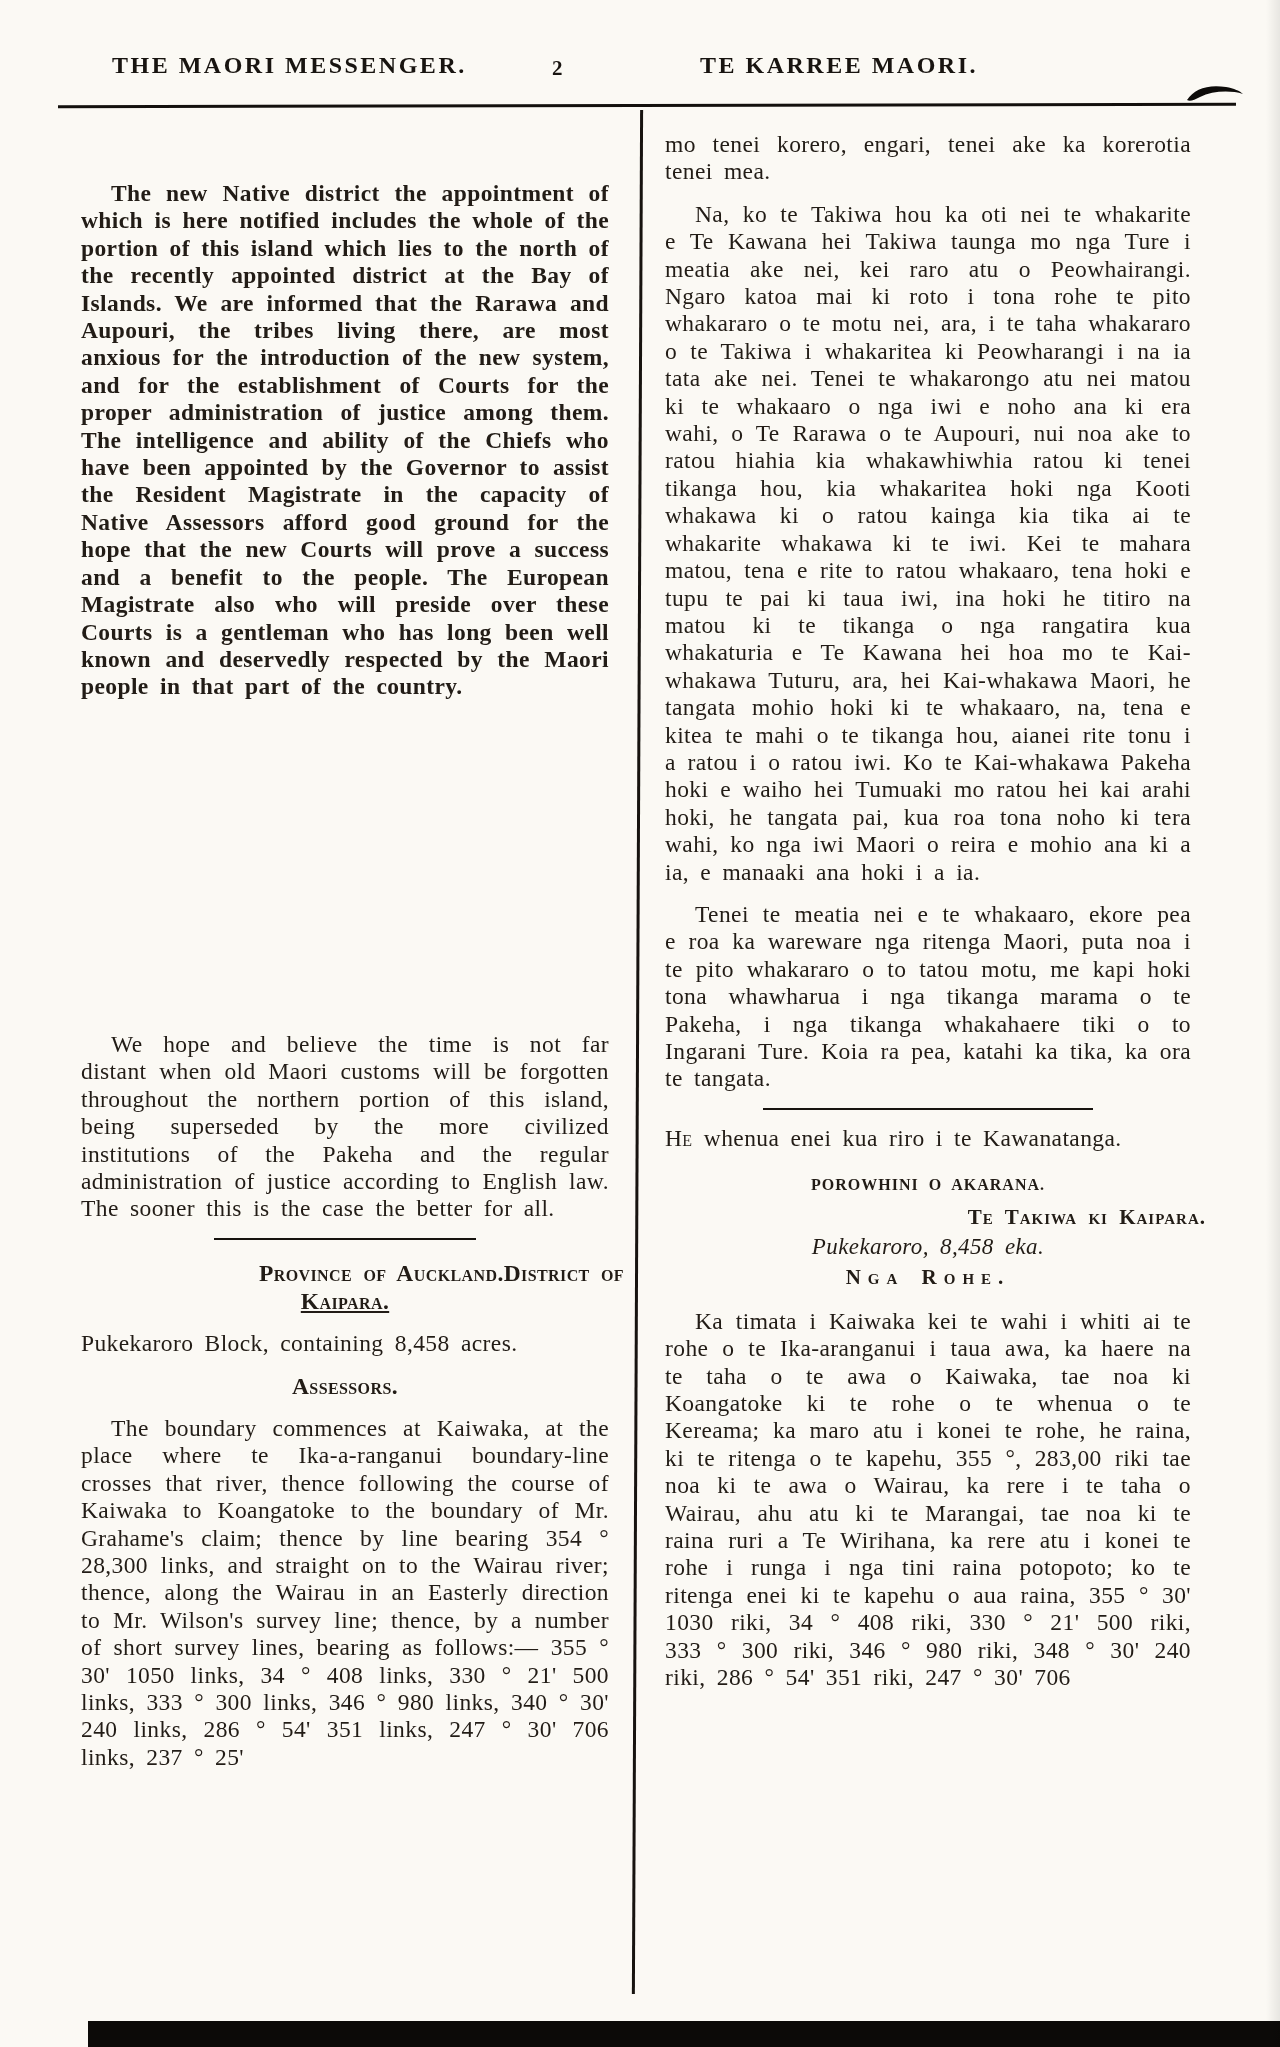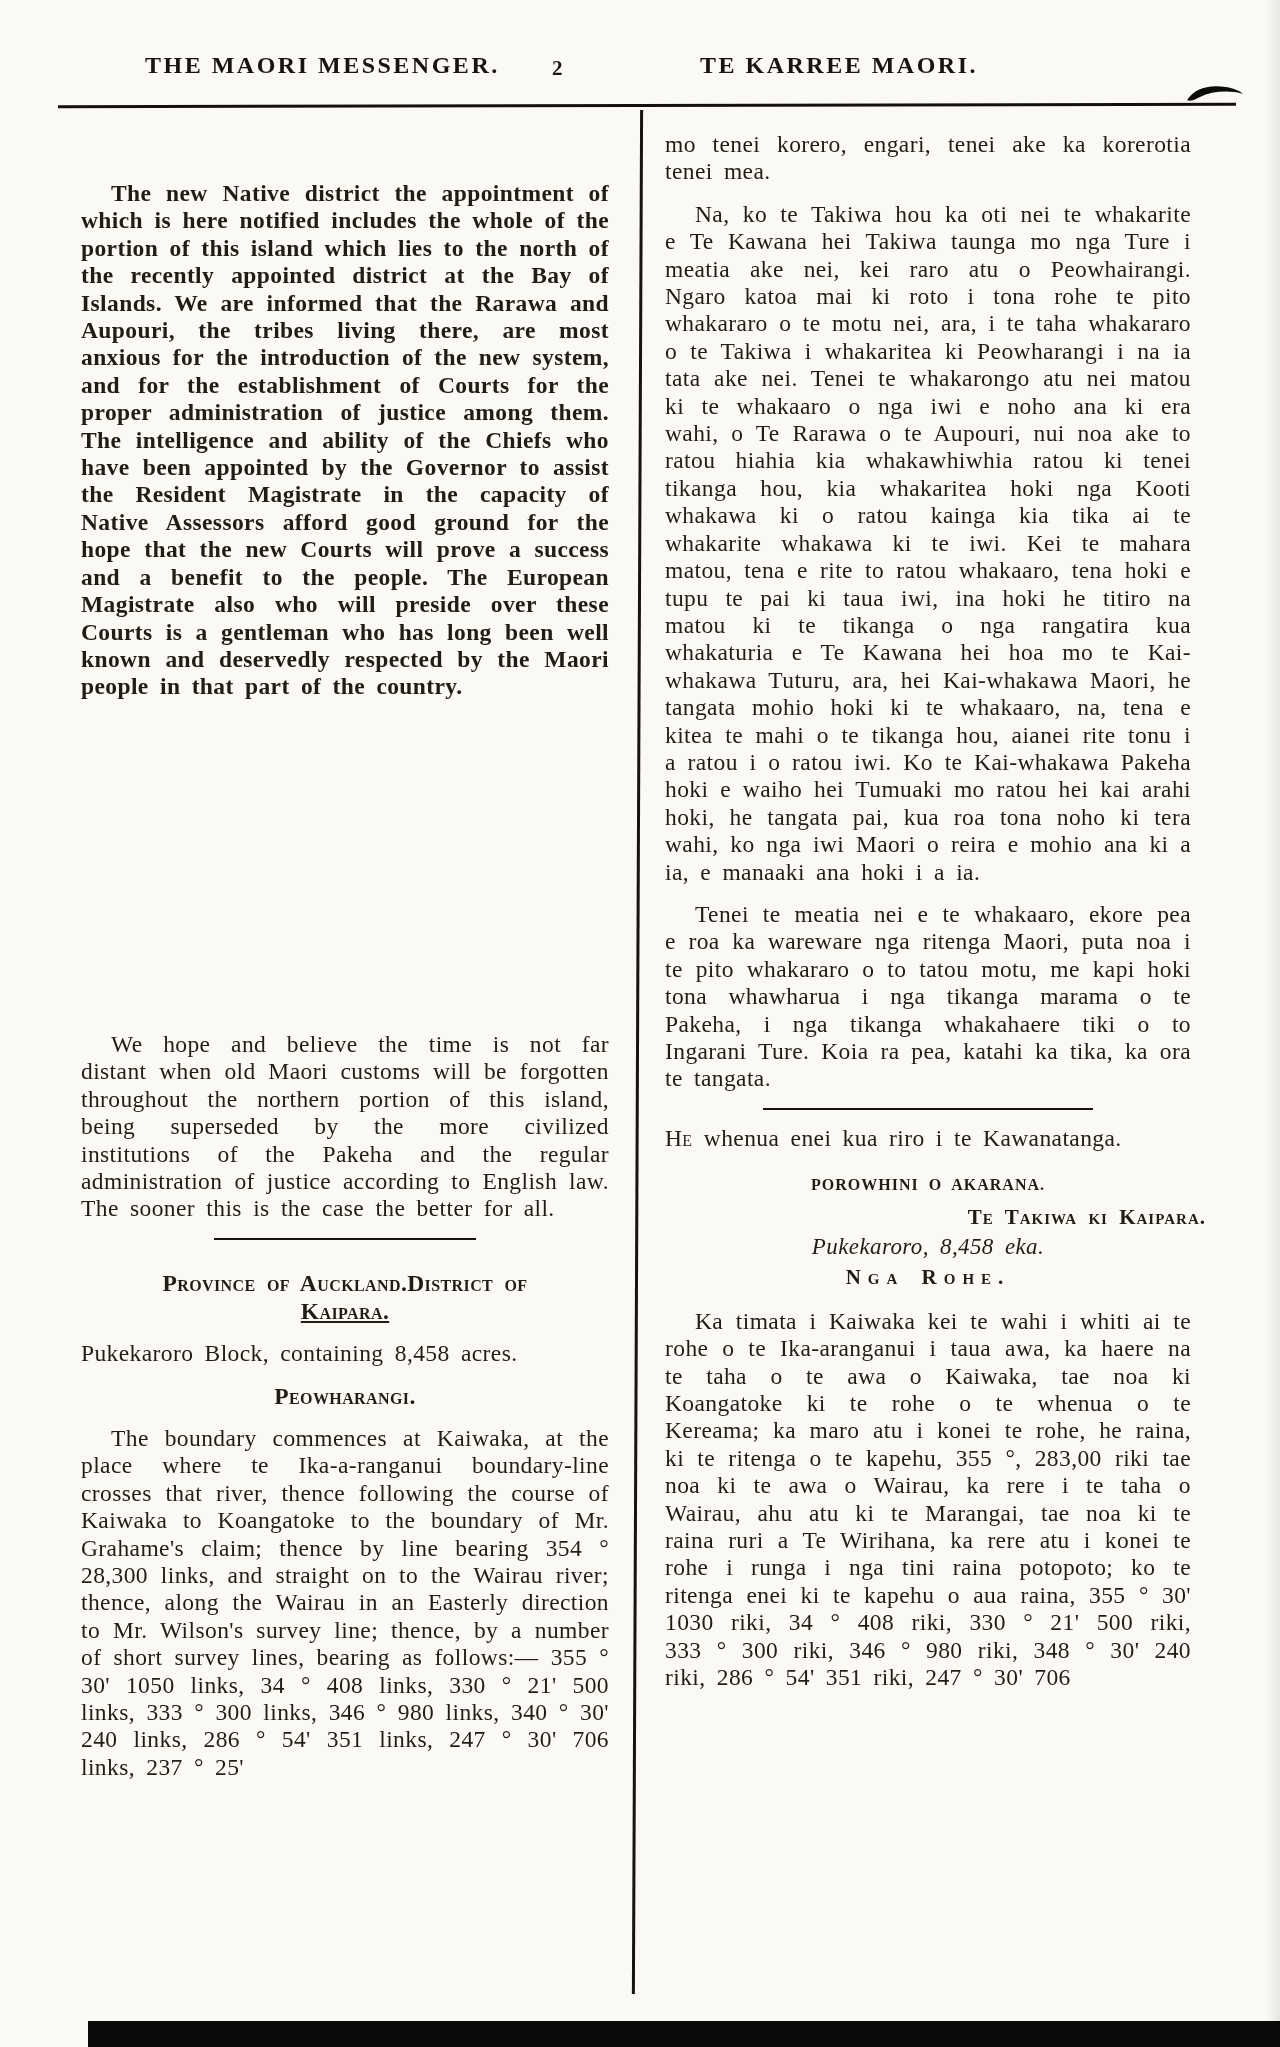--- a/index.html
+++ b/index.html
@@ -7,21 +7,21 @@
     width:1280px;height:2047px;position:relative;overflow:hidden;
     background:#fbf9f4;color:#201b16;
     font-family:"Liberation Serif","DejaVu Serif",serif;
   }
   .page{position:absolute;inset:0;}
   
   .masthead span{position:absolute;white-space:nowrap;}
   .m-left,.m-right{
     top:52px;font-size:24px;font-weight:bold;letter-spacing:2.5px;color:#181410;
   }
-  .m-left{left:112px;margin-left:33px;}
+  .m-left{left:112px;}
   .m-right{left:700px;}
   .m-page{left:552px;top:56px;font-size:21px;font-weight:bold;color:#181410;}
   .head-rule{
     position:absolute;left:58px;top:104px;width:1178px;height:3px;
     background:#13100d;transform:rotate(-0.12deg);
   }
   .ink-mark{position:absolute;left:1186px;top:84px;width:58px;height:24px;}
   
   .col{
     position:absolute;width:558px;text-align:justify;
@@ -36,21 +36,21 @@
     position:absolute;left:636px;top:110px;width:2.5px;height:1884px;
     background:#17130f;transform:rotate(0.25deg);
   }
   .indent{text-indent:30px;}
   .sc{font-variant:small-caps;}
   .section-rule{
     border:none;height:2.5px;background:#17130f;width:262px;
     margin:10px auto 12px auto;
   }
   .section-rule.right{width:330px;margin:14px auto 12px auto;}
-  .heading-line1{display:flex;justify-content:center;margin-top:30px;
+  .heading-line1{display:flex;justify-content:flex-end;margin-top:20px;
     font-variant:small-caps;font-weight:600;}
   .heading-line2{text-align:center;font-variant:small-caps;font-weight:600;text-decoration:underline;}
   .center{text-align:center;}
   .block-line{margin-top:12px;}
   .boundaries-h{margin-top:8px;font-weight:600;}
   .porowhini{
     text-align:center;font-weight:bold;font-size:16px;letter-spacing:1px;
     margin-top:10px;line-height:34px;white-space:nowrap;
   }
   .takiwa{
@@ -103,21 +103,21 @@
 
 
     <div class="heading-line1">
       <span>Province of Auckland.</span>
       <span>District of</span>
     </div>
     <div class="heading-line2">Kaipara.</div>
 
     <p class="block-line">Pukekaroro Block, containing 8,458 acres.</p>
 
-    <div class="center sc boundaries-h">Peowharangi.</div>
+    <div class="center sc boundaries-h">Assessors.</div>
 
     <p class="indent mt8">The boundary commences at Kaiwaka, at the place where te Ika-a-ranganui boundary-line crosses that river, thence following the course of Kaiwaka to Koangatoke to the boundary of Mr. Grahame's claim; thence by line bearing 354&nbsp;° 28,300 links, and straight on to the Wairau river; thence, along the Wairau in an Easterly direction to Mr. Wilson's survey line; thence, by a number of short survey lines, bearing as follows:— 355&nbsp;° 30' 1050 links, 34&nbsp;° 408 links, 330&nbsp;° 21' 500 links, 333&nbsp;° 300 links, 346&nbsp;° 980 links, 340&nbsp;° 30' 240 links, 286&nbsp;° 54' 351 links, 247&nbsp;° 30' 706 links, 237&nbsp;° 25'</p>
   </div>
 
   <div class="col col-right">
     <p>mo tenei korero, engari, tenei ake ka korerotia tenei mea.</p>
 
     <p class="indent">Na, ko te Takiwa hou ka oti nei te whakarite e Te Kawana hei Takiwa taunga mo nga Ture i meatia ake nei, kei raro atu o Peowhairangi. Ngaro katoa mai ki roto i tona rohe te pito whakararo o te motu nei, ara, i te taha whakararo o te Takiwa i whakaritea ki Peowharangi i na ia tata ake nei. Tenei te whakarongo atu nei matou ki te whakaaro o nga iwi e noho ana ki era wahi, o Te Rarawa o te Aupouri, nui noa ake to ratou hiahia kia whakawhiwhia ratou ki tenei tikanga hou, kia whakaritea hoki nga Kooti whakawa ki o ratou kainga kia tika ai te whakarite whakawa ki te iwi. Kei te mahara matou, tena e rite to ratou whakaaro, tena hoki e tupu te pai ki taua iwi, ina hoki he titiro na matou ki te tikanga o nga rangatira kua whakaturia e Te Kawana hei hoa mo te Kai-whakawa Tuturu, ara, hei Kai-whakawa Maori, he tangata mohio hoki ki te whakaaro, na, tena e kitea te mahi o te tikanga hou, aianei rite tonu i a ratou i o ratou iwi. Ko te Kai-whakawa Pakeha hoki e waiho hei Tumuaki mo ratou hei kai arahi hoki, he tangata pai, kua roa tona noho ki tera wahi, ko nga iwi Maori o reira e mohio ana ki a ia, e manaaki ana hoki i a ia.</p>
 
     <p class="indent">Tenei te meatia nei e te whakaaro, ekore pea e roa ka wareware nga ritenga Maori, puta noa i te pito whakararo o to tatou motu, me kapi hoki tona whawharua i nga tikanga marama o te Pakeha, i nga tikanga whakahaere tiki o to Ingarani Ture. Koia ra pea, katahi ka tika, ka ora te tangata.</p>

